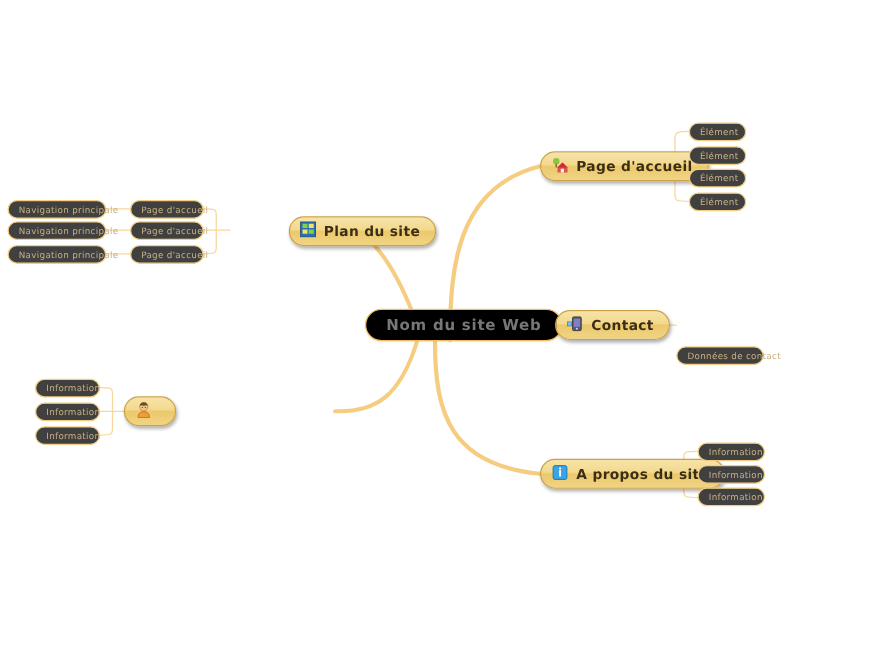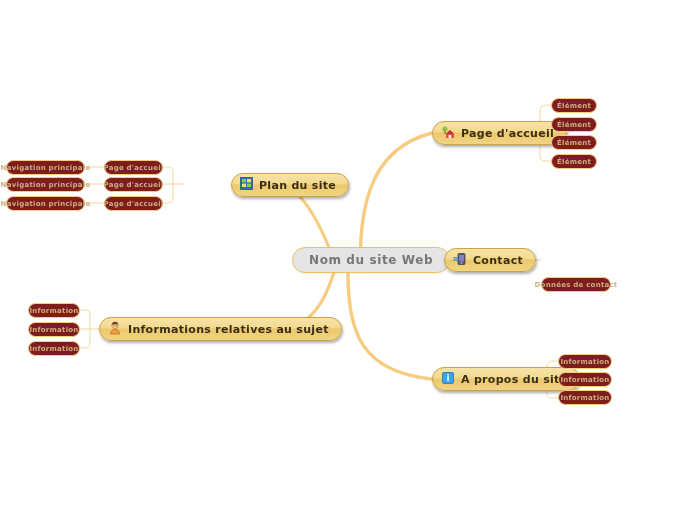--- a/index.html
+++ b/index.html
@@ -33,21 +33,21 @@
     align-items: center;
     white-space: nowrap;
   }
 
   
   .root {
     height: 26px;
     padding: 0 16px;
     border: 1px solid #f0c060;
     border-radius: 13px;
-    background: #e5e5e5;
+    background: #000000;
     color: #777777;
     font-size: 12px;
     font-weight: bold;
     letter-spacing: 0.6px;
     justify-content: flex-start;
     box-shadow: 0 1px 2px rgba(0,0,0,0.05);
   }
 
   
   .branch {
@@ -67,26 +67,24 @@
     flex: 0 0 auto;
     display: block;
   }
 
   
   .leaf {
     height: 15px;
     padding: 0 8px;
     border: 1px solid #f2cf82;
     border-radius: 8px;
-    background: #7f1d1d;
+    background: #404040;
     color: #c9b083;
     font-size: 7px;
     letter-spacing: 0.25px;
-    justify-content: center;
-    font-weight: bold;
   }
 </style>
 </head>
 <body>
 
 <div id="canvas">
 
   <svg id="links" viewBox="0 0 697 520" width="697" height="520">
     <g fill="none" stroke="#f6d08a" stroke-linecap="round">
 
@@ -246,21 +244,20 @@
   <div class="node branch" style="left:99px; top:317px;">
     <span class="icon">
       <svg width="14" height="14" viewBox="0 0 14 14">
         <path d="M7 1.2 C9.1 1.2 10.2 2.6 10.2 4.4 C10.2 6.4 8.9 7.8 7 7.8 C5.1 7.8 3.8 6.4 3.8 4.4 C3.8 2.6 4.9 1.2 7 1.2 Z" fill="#f2c48a" stroke="#b3803f" stroke-width="0.6"></path>
         <path d="M3.8 4 C3.8 1.8 5.2 0.8 7 0.8 C8.8 0.8 10.2 1.8 10.2 4 L9.2 3.2 L7 3.6 L4.8 3.2 Z" fill="#6b4a22"></path>
         <circle cx="5.8" cy="4.8" r="0.5" fill="#5c4124"></circle>
         <circle cx="8.2" cy="4.8" r="0.5" fill="#5c4124"></circle>
         <path d="M2.4 13 C2.4 9.8 4.3 8.4 7 8.4 C9.7 8.4 11.6 9.8 11.6 13 Z" fill="#ef9b3a" stroke="#b86a18" stroke-width="0.6"></path>
       </svg>
     </span>
-    <span>Informations relatives au sujet</span>
   </div>
 
   <div class="node leaf" style="left:28px; top:303px; width:52px;">
     <span>Information</span>
   </div>
   <div class="node leaf" style="left:28px; top:322px; width:52px;">
     <span>Information</span>
   </div>
   <div class="node leaf" style="left:28px; top:341px; width:52px;">
     <span>Information</span>

